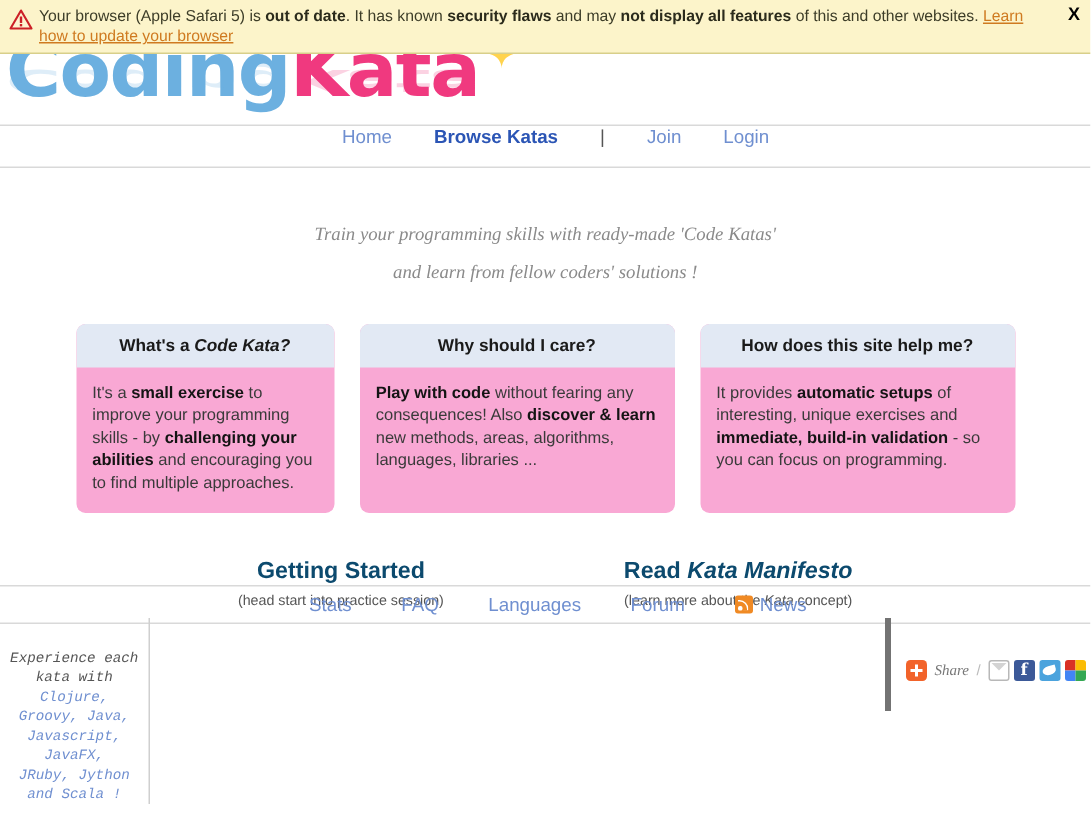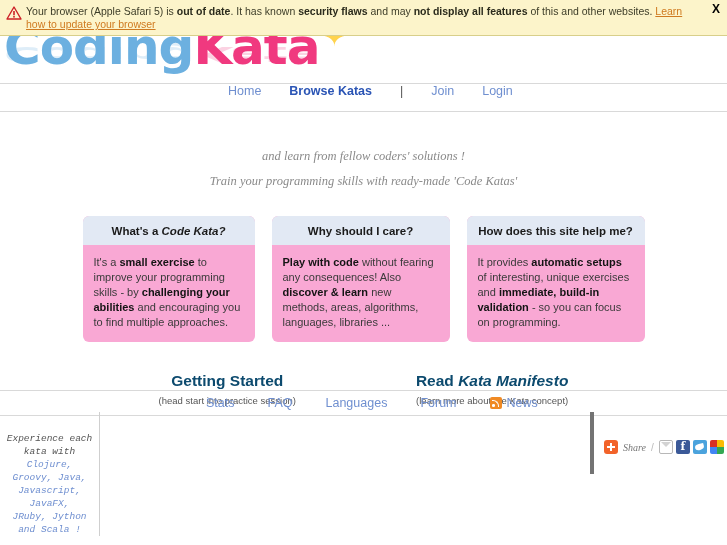--- a/index.html
+++ b/index.html
@@ -148,21 +148,21 @@
     gap: 17px;
   }
   .info-box {
     width: 172px;
     background: #f9a8d4;
     border-radius: 6px;
     padding: 0;
     box-sizing: border-box;
     overflow: hidden;
   }
-  .info-box.box-wide { width: 178px; }
+  .info-box.box-wide { width: 210px; }
   .box-title {
     text-align: center;
     font-family: "Liberation Sans", sans-serif;
     font-size: 11.5px;
     font-weight: bold;
     color: #1a1a1a;
     padding: 9px 6px 8px 6px;
     background: #e2e9f4;
   }
   .box-title i { font-style: italic; }
@@ -409,22 +409,22 @@
 <div class="nav-rule-top"></div>
 <div class="main-nav">
   <a class="nav-item">Home</a>
   <a class="nav-item active">Browse Katas</a>
   <span class="nav-sep">|</span>
   <a class="nav-item">Join</a>
   <a class="nav-item">Login</a>
 </div>
 
 <div class="tagline">
+  <div>Train your programming skills with ready-made 'Code Katas'</div>
   <div>and learn from fellow coders' solutions !</div>
-  <div>Train your programming skills with ready-made 'Code Katas'</div>
 </div>
 
 <div class="boxes">
   <div class="info-box">
     <div class="box-title">
       <span>What's a </span><i>Code Kata?</i>
     </div>
     <div class="box-body">
       <span>It's a </span><b>small exercise</b><span> to improve your programming skills - by </span><b>challenging your abilities</b><span> and encouraging you to find multiple approaches.</span>
     </div>

